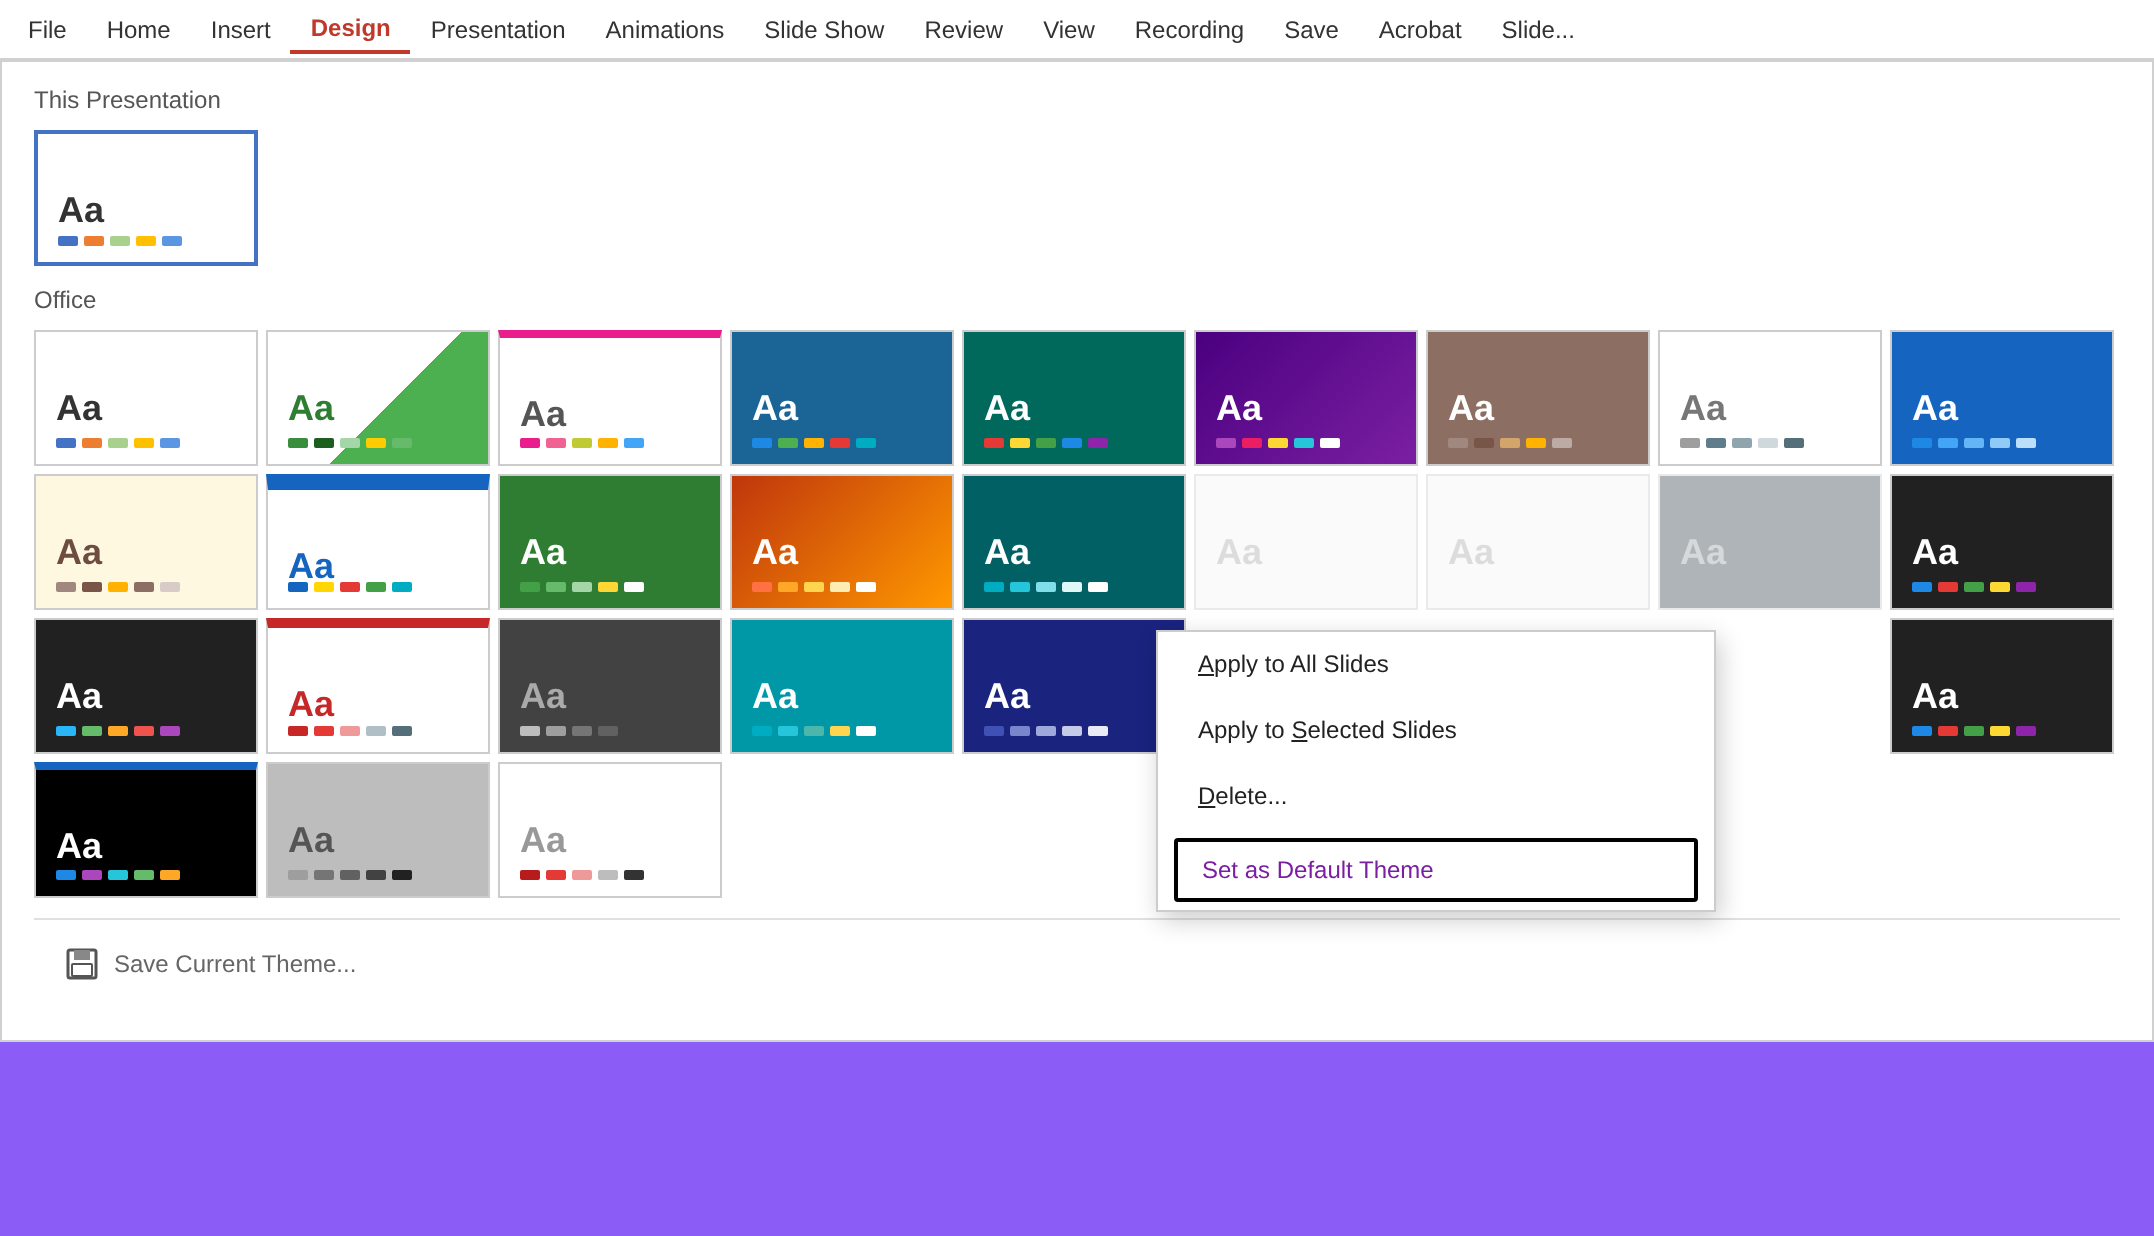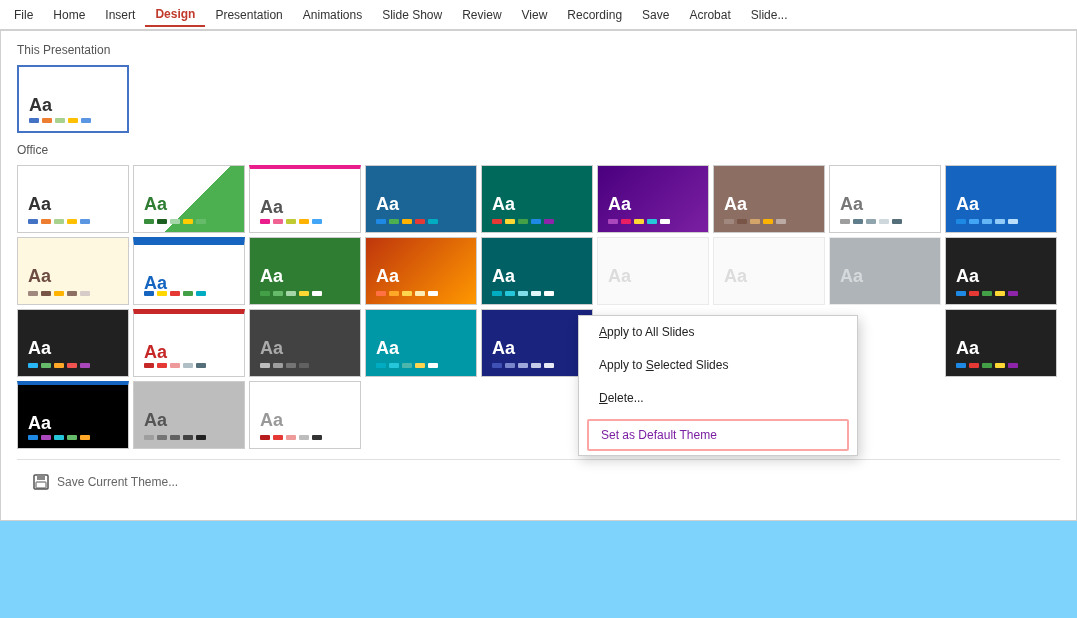--- a/index.html
+++ b/index.html
@@ -23,21 +23,21 @@
     .menu-item.active {
       color: #c0392b;
       border-bottom: 2px solid #c0392b;
       font-weight: 600;
     }
 
     
     .main-area {
       display: flex;
       flex-direction: column;
-      background: #7dd3fc;
+      background: #8b5cf6;
       height: calc(618px - 30px);
       overflow: hidden;
       position: relative;
     }
 
     
     .theme-panel {
       background: #fff;
       border: 1px solid #d0d0d0;
       padding: 12px 16px 16px;
@@ -142,21 +142,21 @@
     }
     .context-menu-item {
       padding: 9px 20px;
       font-size: 12px;
       color: #222;
       cursor: pointer;
       border-bottom: 1px solid transparent;
     }
     .context-menu-item.highlighted {
       color: #7b1fa2;
-      border: 2px solid #fca5a5;
+      border: 2px solid #000000;
       margin: 4px 8px;
       padding: 7px 12px;
       border-radius: 2px;
     }
   </style>
 </head>
 <body>
 
 <div class="menu-bar">
   <div class="menu-item">File</div>

